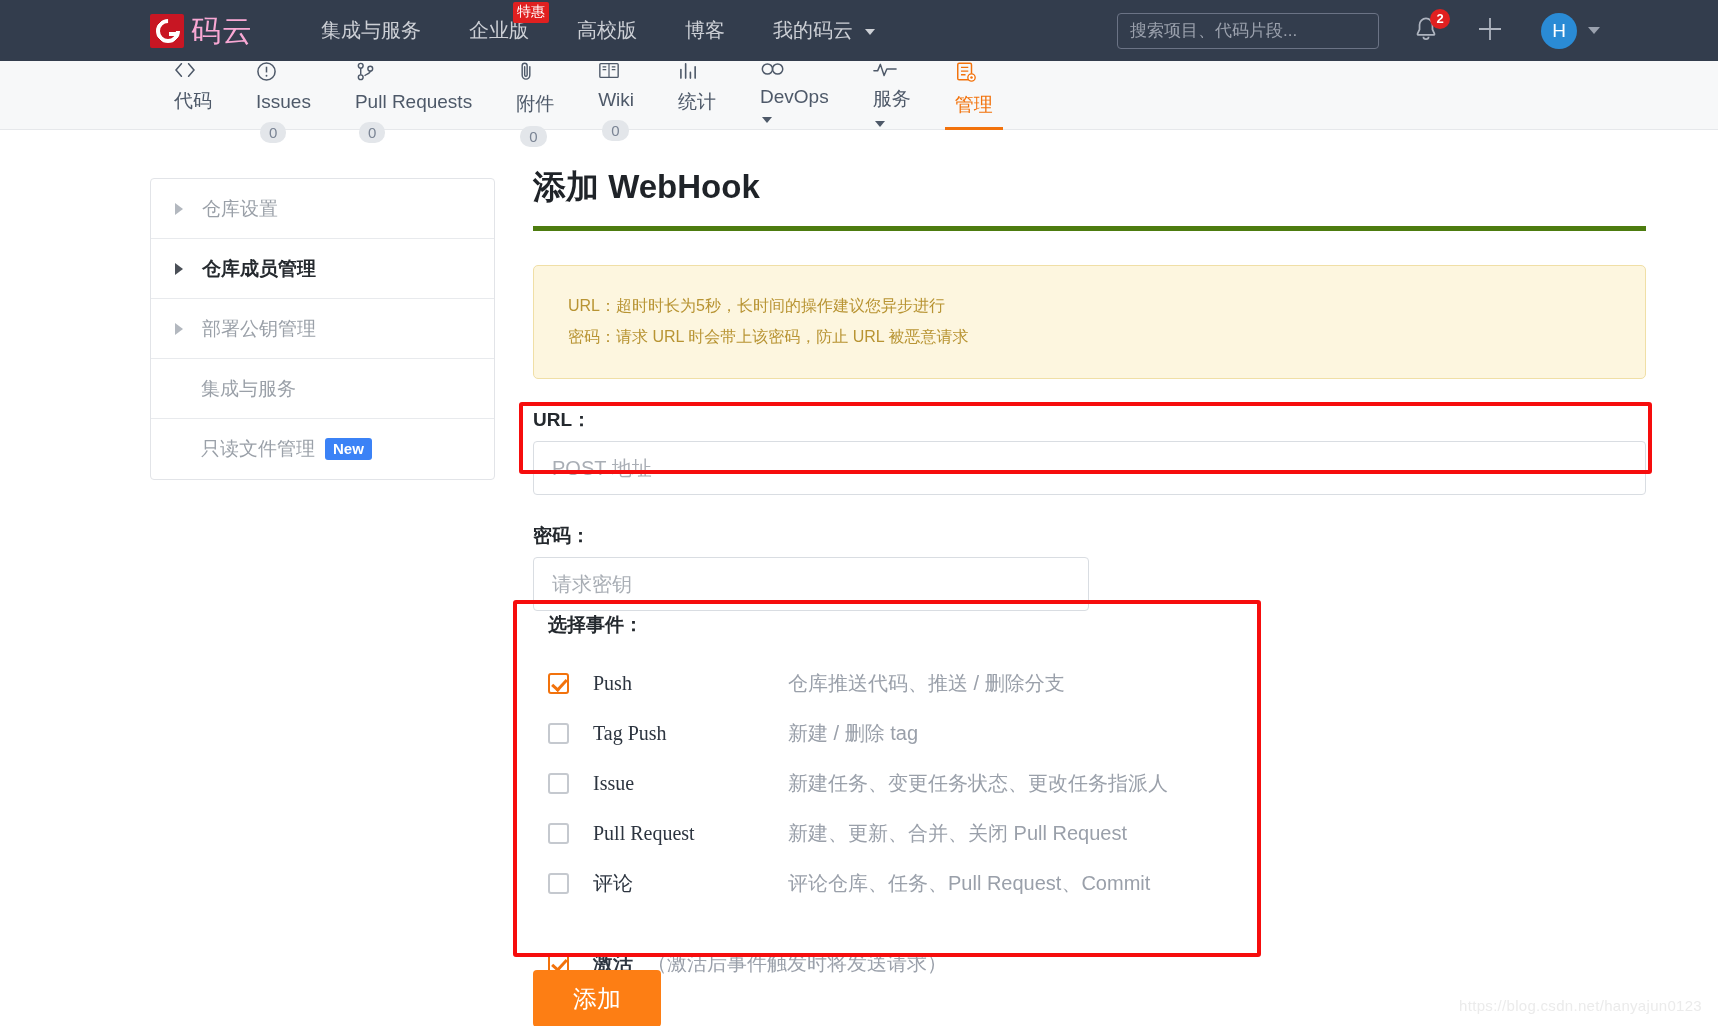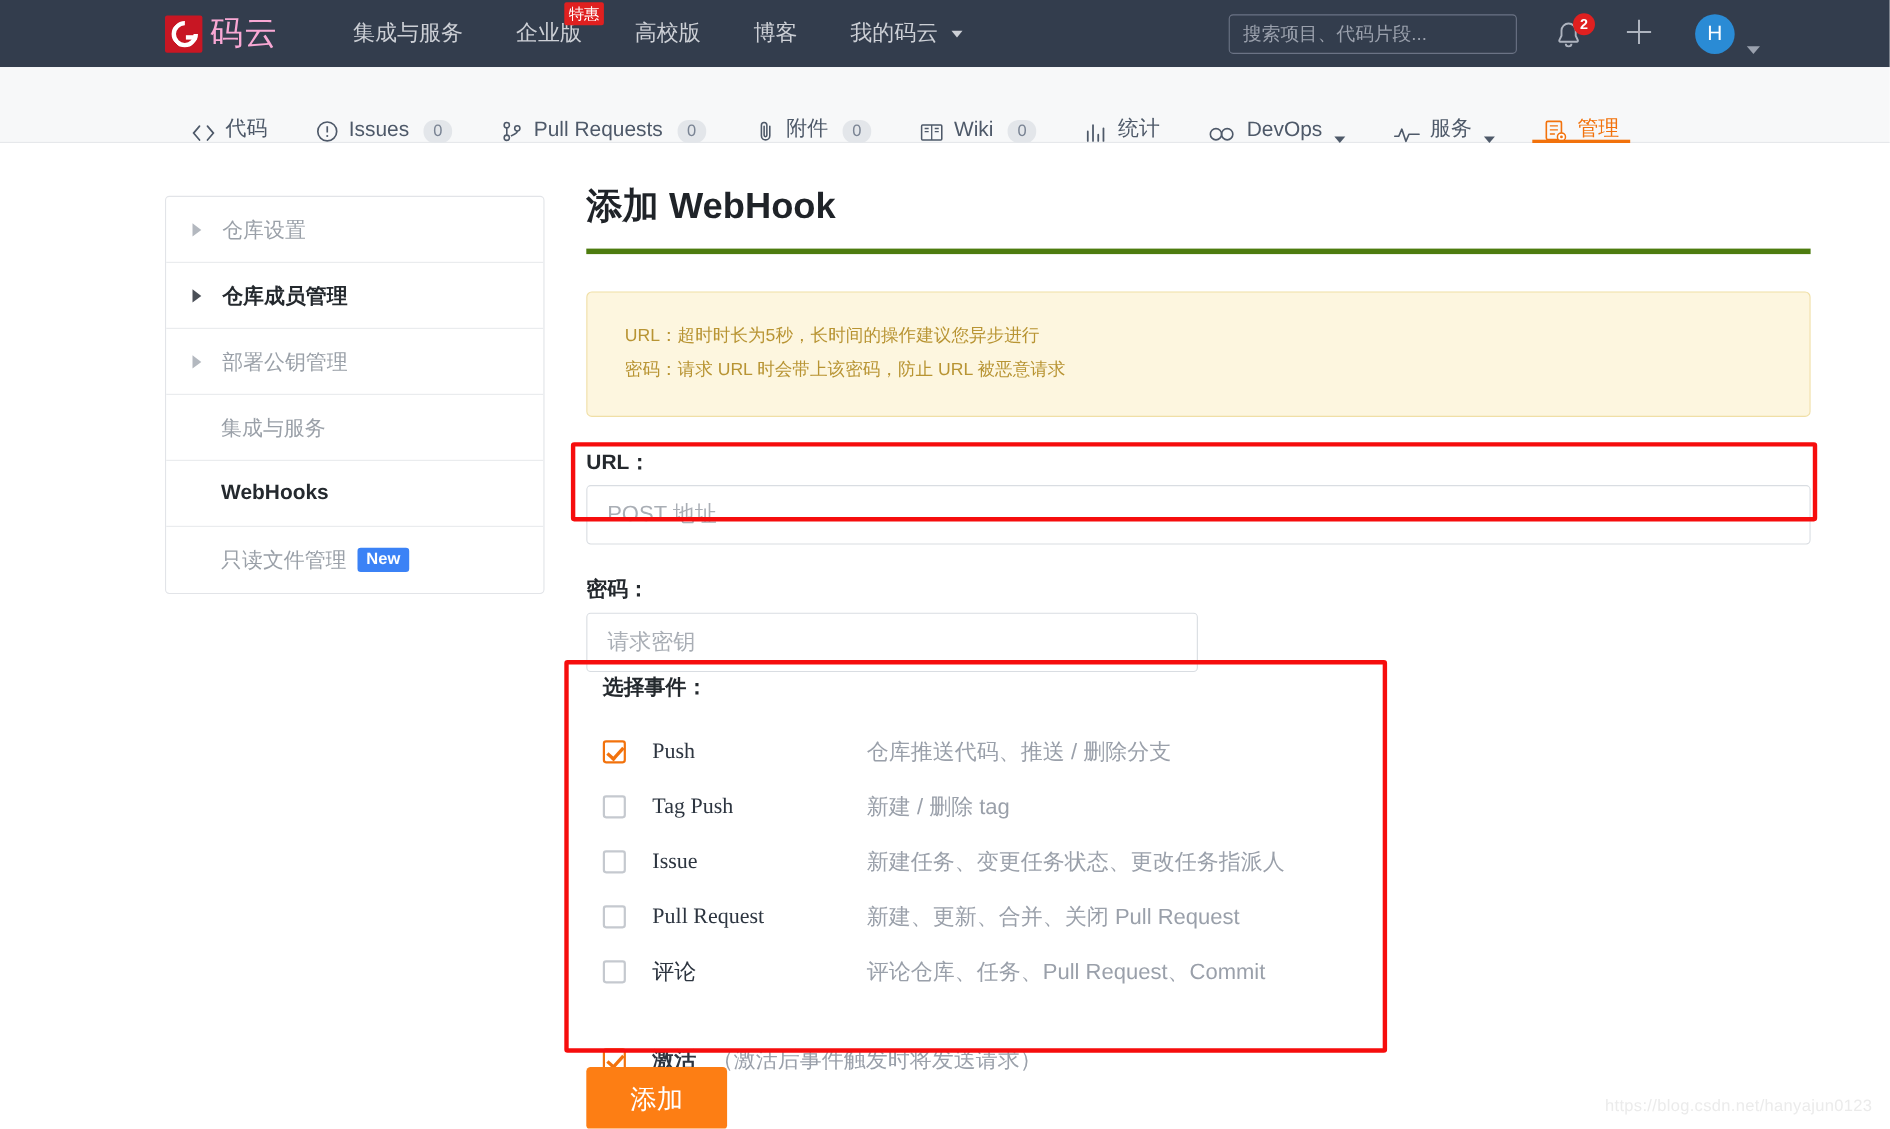--- a/index.html
+++ b/index.html
@@ -57,23 +57,24 @@
     border-left:5px solid transparent; border-right:5px solid transparent;
     border-top:6px solid #cdd0d6; margin-left:6px;
     vertical-align: middle;
   }
   .badge-hot {
     position:absolute; top:2px; right:4px;
     background:#e02020; color:#fff;
     font-size:14px; line-height:1;
     padding:3px 4px 4px; border-radius:2px;
     font-weight:500;
+    font-family:Liberation Serif, serif;
   }
   .topbar-right {
-    margin-left:auto; display:flex; align-items:flex-end;
+    margin-left:auto; display:flex; align-items:center;
     margin-right: 118px; gap: 0;
   }
   .search-box {
     width: 262px; height: 36px;
     border:1px solid #6b7385; border-radius:4px;
     background:transparent; color:#9ba1ad;
     font-size:17px; padding: 0 12px;
     outline:none;
     font-family:"Liberation Sans","DejaVu Sans",sans-serif;
   }
@@ -101,24 +102,25 @@
 
   
   .reponav{
     position:absolute; top:61px; left:0;
     width:1718px; height:69px;
     background:#f7f8f9; border-bottom:1px solid #e6e8eb;
     display:flex; align-items:center;
     padding-left:152px;
   }
   .rn-item{
-    display:flex; align-items:flex-end; gap:9px;
+    display:flex; align-items:flex-start; gap:9px;
     height:69px; padding: 0 22px;
     color:#4e5969; font-size:19px; cursor:pointer;
     position:relative;
+    flex-direction:column;
   }
   .rn-item.active{ color:#f2720c; }
   .rn-item.active::after{
     content:""; position:absolute; left:12px; right:12px; bottom:0;
     height:3px; background:#f2720c;
   }
   .rn-count{
     background:#e3e6ea; color:#7a8494;
     border-radius:10px; font-size:15px;
     padding:2px 9px; margin-left:4px;
@@ -405,23 +407,20 @@
       <span class="sb-arrow dark"></span>
       <span>仓库成员管理</span>
     </div>
     <div class="sb-item">
       <span class="sb-arrow"></span>
       <span>部署公钥管理</span>
     </div>
     <div class="sb-item sb-indent">
       <span>集成与服务</span>
     </div>
-    <div class="sb-item sb-indent bold">
-      <span>WebHooks</span>
-    </div>
     <div class="sb-item sb-indent">
       <span>只读文件管理</span>
       <span class="new-badge">New</span>
     </div>
   </div>
 
   <div class="main">
     <div class="page-title">添加 WebHook</div>
 
     <div class="notice">

